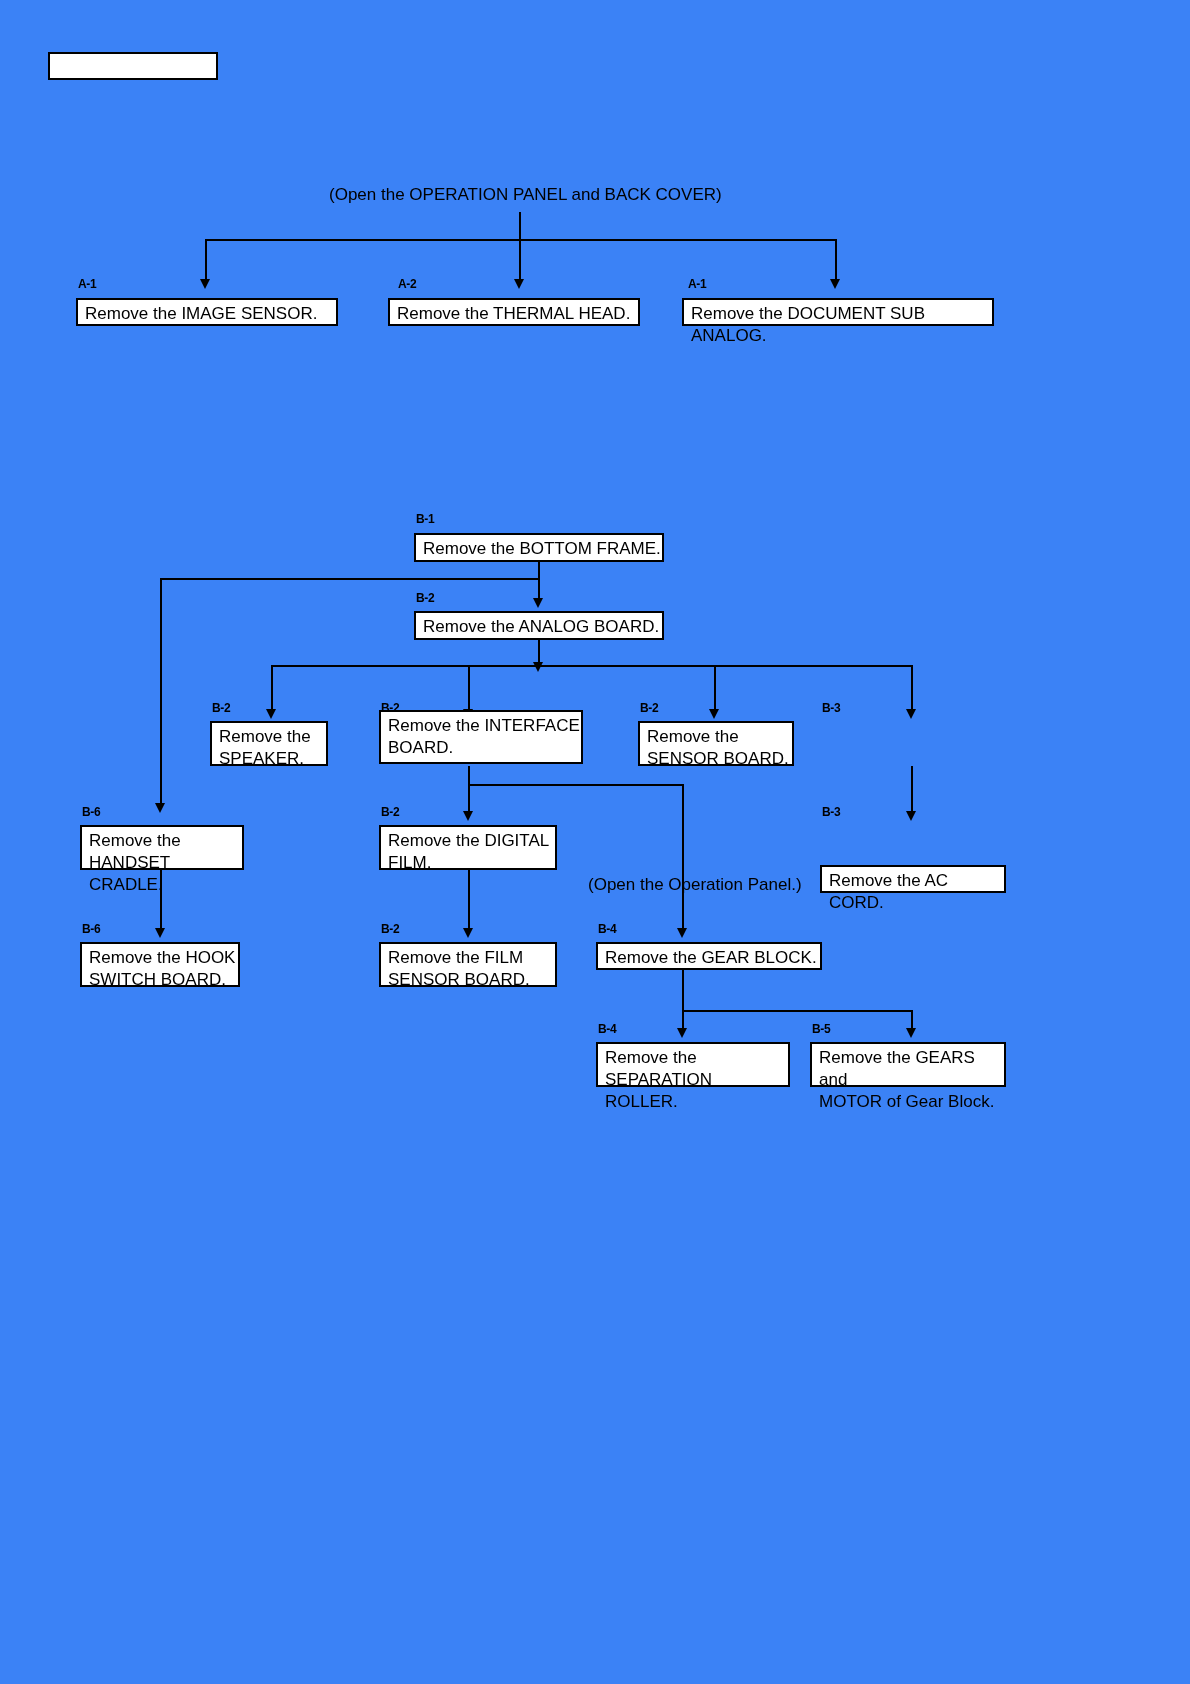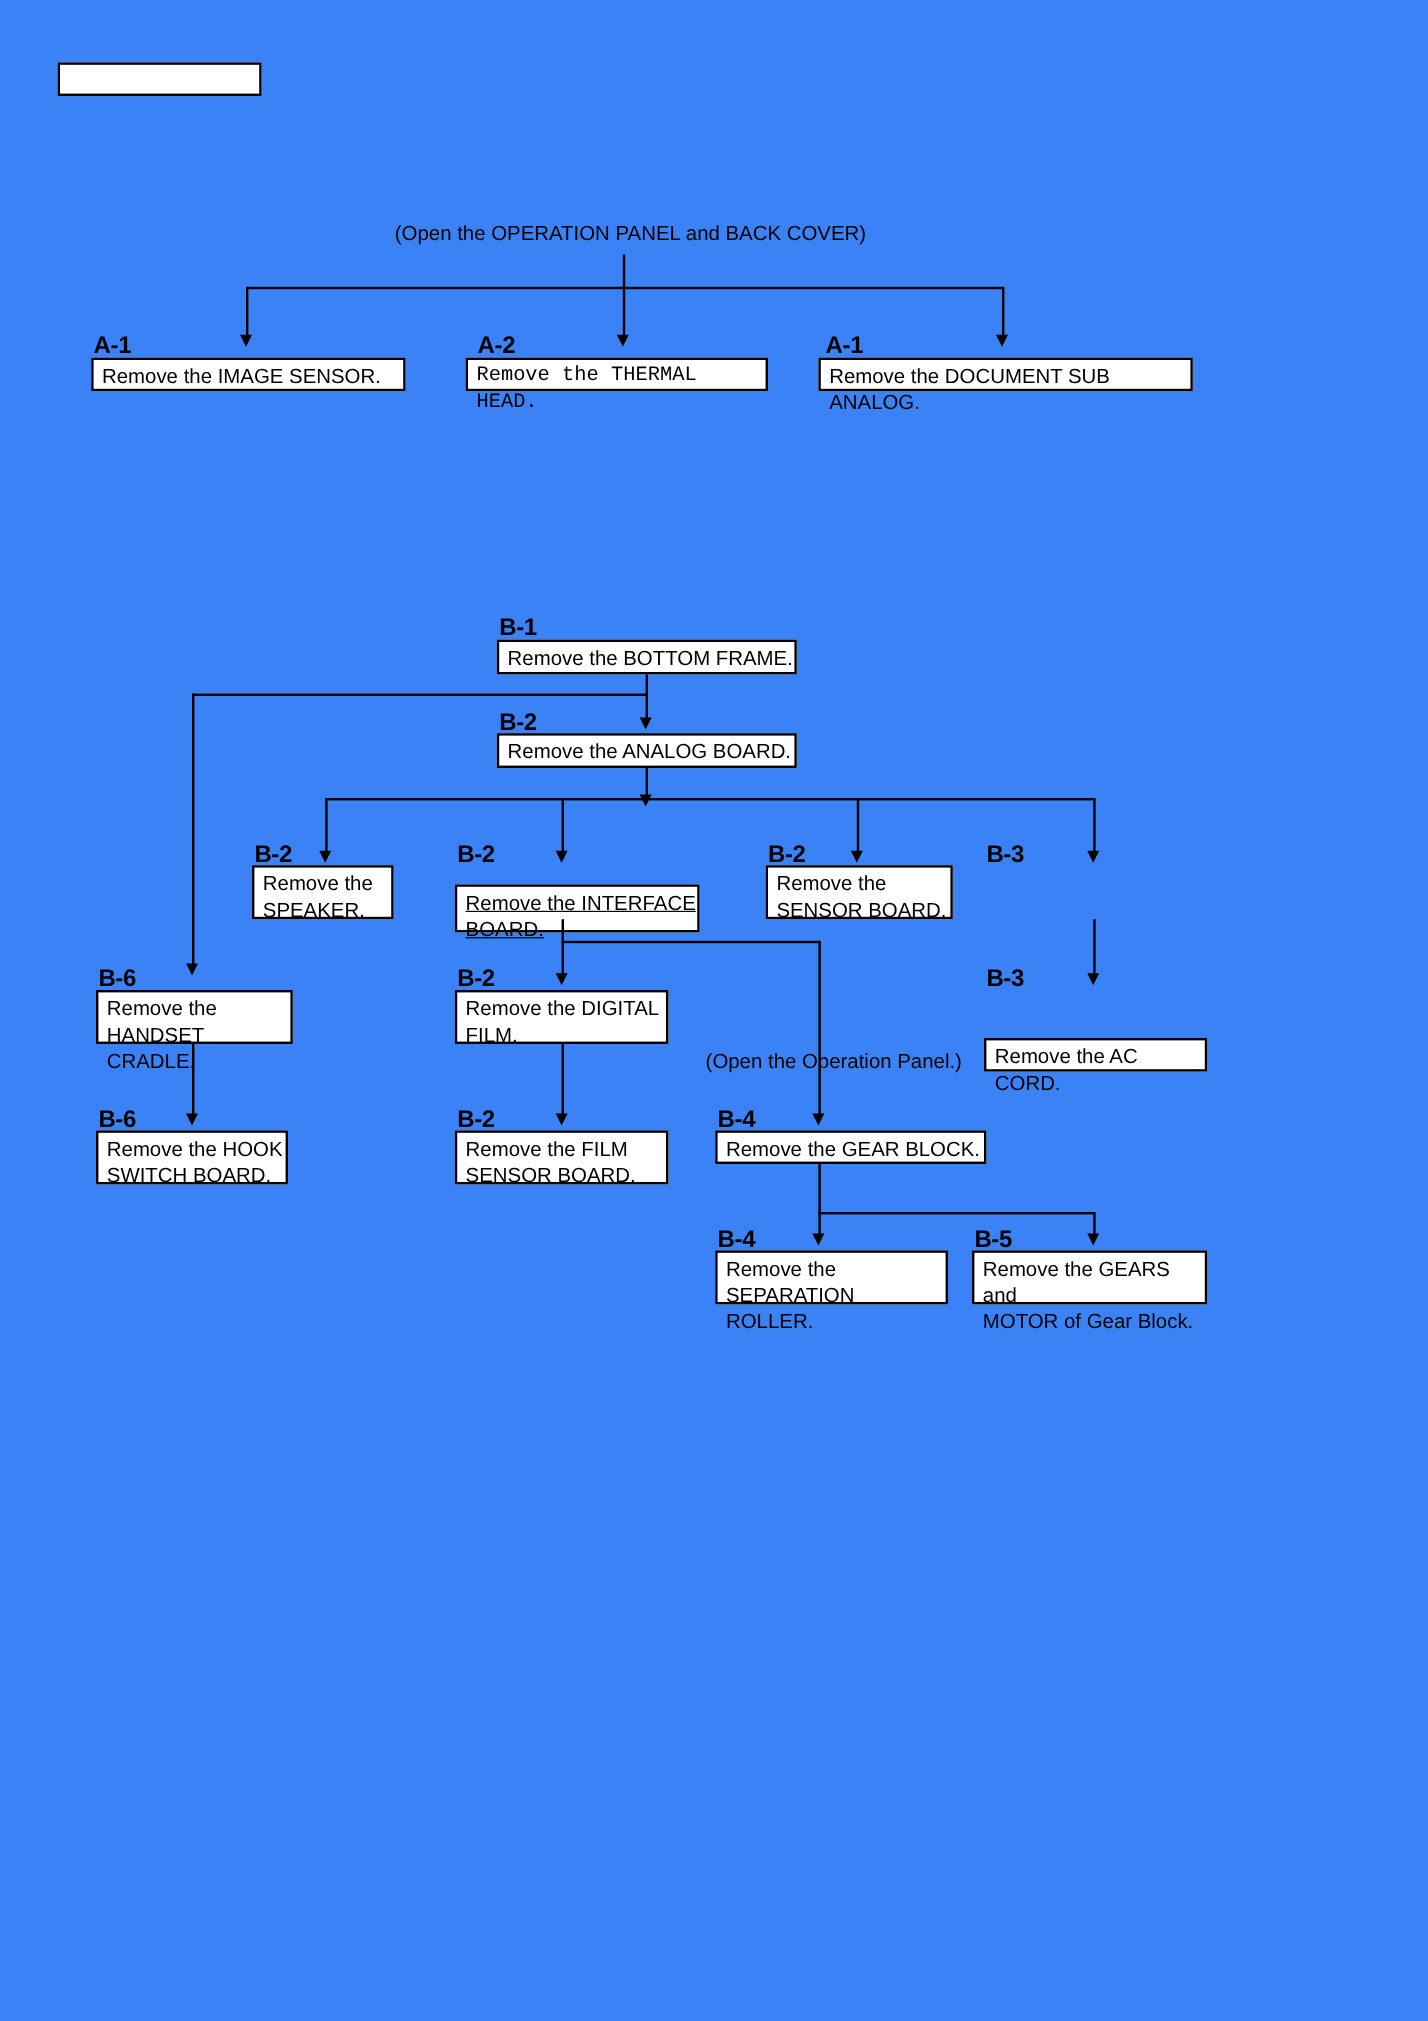--- a/index.html
+++ b/index.html
@@ -29,21 +29,21 @@
   .note {
     position: absolute;
     font-size: 17px;
     color: #000;
     white-space: nowrap;
     font-family: "Liberation Sans", sans-serif;
   }
   
   .tag {
     position: absolute;
-    font-size: 20px;
+    font-size: 12px;
     font-weight: bold;
     color: #000;
     white-space: nowrap;
     letter-spacing: -0.3px;
   }
   
   .box {
     position: absolute;
     border: 2px solid #000;
     background: #fff;
@@ -90,21 +90,21 @@
   <div class="arrow-down" style="left:200px; top:279px;"></div>
   <div class="vline" style="left:519px; top:239px; height:42px;"></div>
   <div class="arrow-down" style="left:514px; top:279px;"></div>
   <div class="vline" style="left:835px; top:239px; height:42px;"></div>
   <div class="arrow-down" style="left:830px; top:279px;"></div>
 
   <div class="tag" style="left:78px; top:277px;">A-1</div>
   <div class="box" style="left:76px; top:298px; width:262px; height:28px;">Remove the IMAGE SENSOR.</div>
 
   <div class="tag" style="left:398px; top:277px;">A-2</div>
-  <div class="box" style="left:388px; top:298px; width:252px; height:28px;font-family:Liberation Mono, monospace;">Remove the THERMAL HEAD.</div>
+  <div class="box" style="left:388px; top:298px; width:252px; height:28px;">Remove the THERMAL HEAD.</div>
 
   <div class="tag" style="left:688px; top:277px;">A-1</div>
   <div class="box" style="left:682px; top:298px; width:312px; height:28px;">Remove the DOCUMENT SUB ANALOG.</div>
 
   <div class="tag" style="left:416px; top:512px;">B-1</div>
   <div class="box" style="left:414px; top:533px; width:250px; height:29px;">Remove the BOTTOM FRAME.</div>
 
   <div class="vline" style="left:538px; top:562px; height:39px;"></div>
   <div class="arrow-down" style="left:533px; top:598px;"></div>
 
@@ -129,21 +129,21 @@
   <div class="arrow-down" style="left:709px; top:709px;"></div>
 
   <div class="vline" style="left:911px; top:665px; height:46px;"></div>
   <div class="arrow-down" style="left:906px; top:709px;"></div>
 
   <div class="tag" style="left:212px; top:701px;">B-2</div>
   <div class="box" style="left:210px; top:721px; width:118px; height:45px;">Remove the
 SPEAKER.</div>
 
   <div class="tag" style="left:381px; top:701px;">B-2</div>
-  <div class="box" style="left:379px; top:737px; width:204px; height:40px;text-decoration:underline;">Remove the INTERFACE
+  <div class="box" style="left:379px; top:710px; width:204px; height:54px;">Remove the INTERFACE
 BOARD.</div>
 
   <div class="tag" style="left:640px; top:701px;">B-2</div>
   <div class="box" style="left:638px; top:721px; width:156px; height:45px;">Remove the
 SENSOR BOARD.</div>
 
   <div class="tag" style="left:822px; top:701px;">B-3</div>
 
   <div class="vline" style="left:468px; top:766px; height:47px;"></div>
   <div class="arrow-down" style="left:463px; top:811px;"></div>

